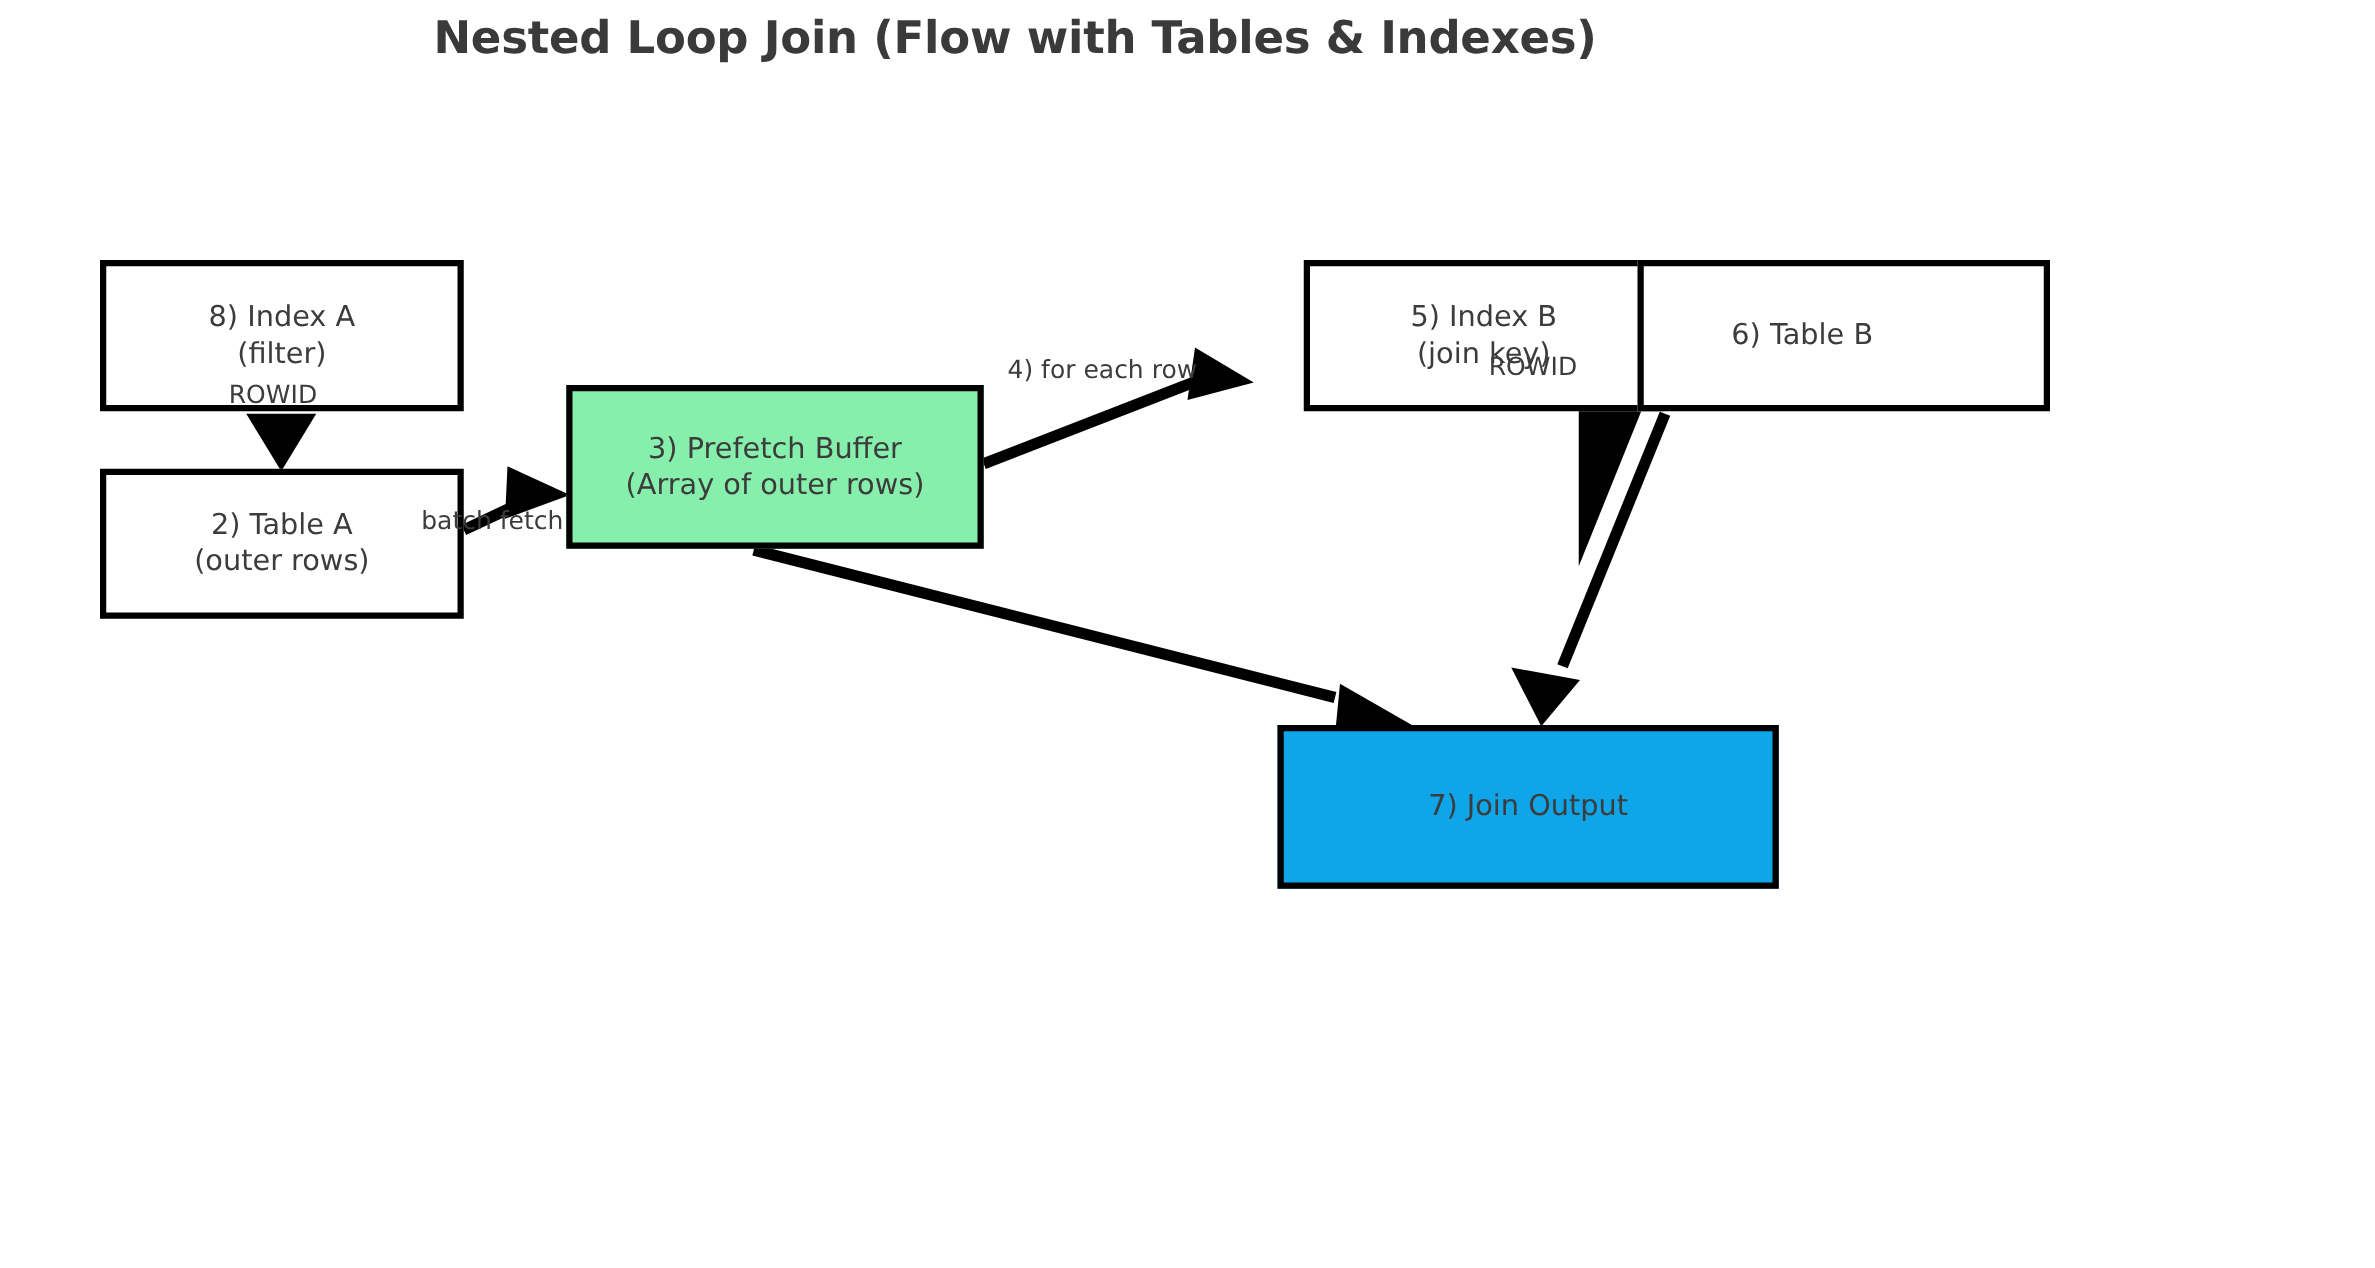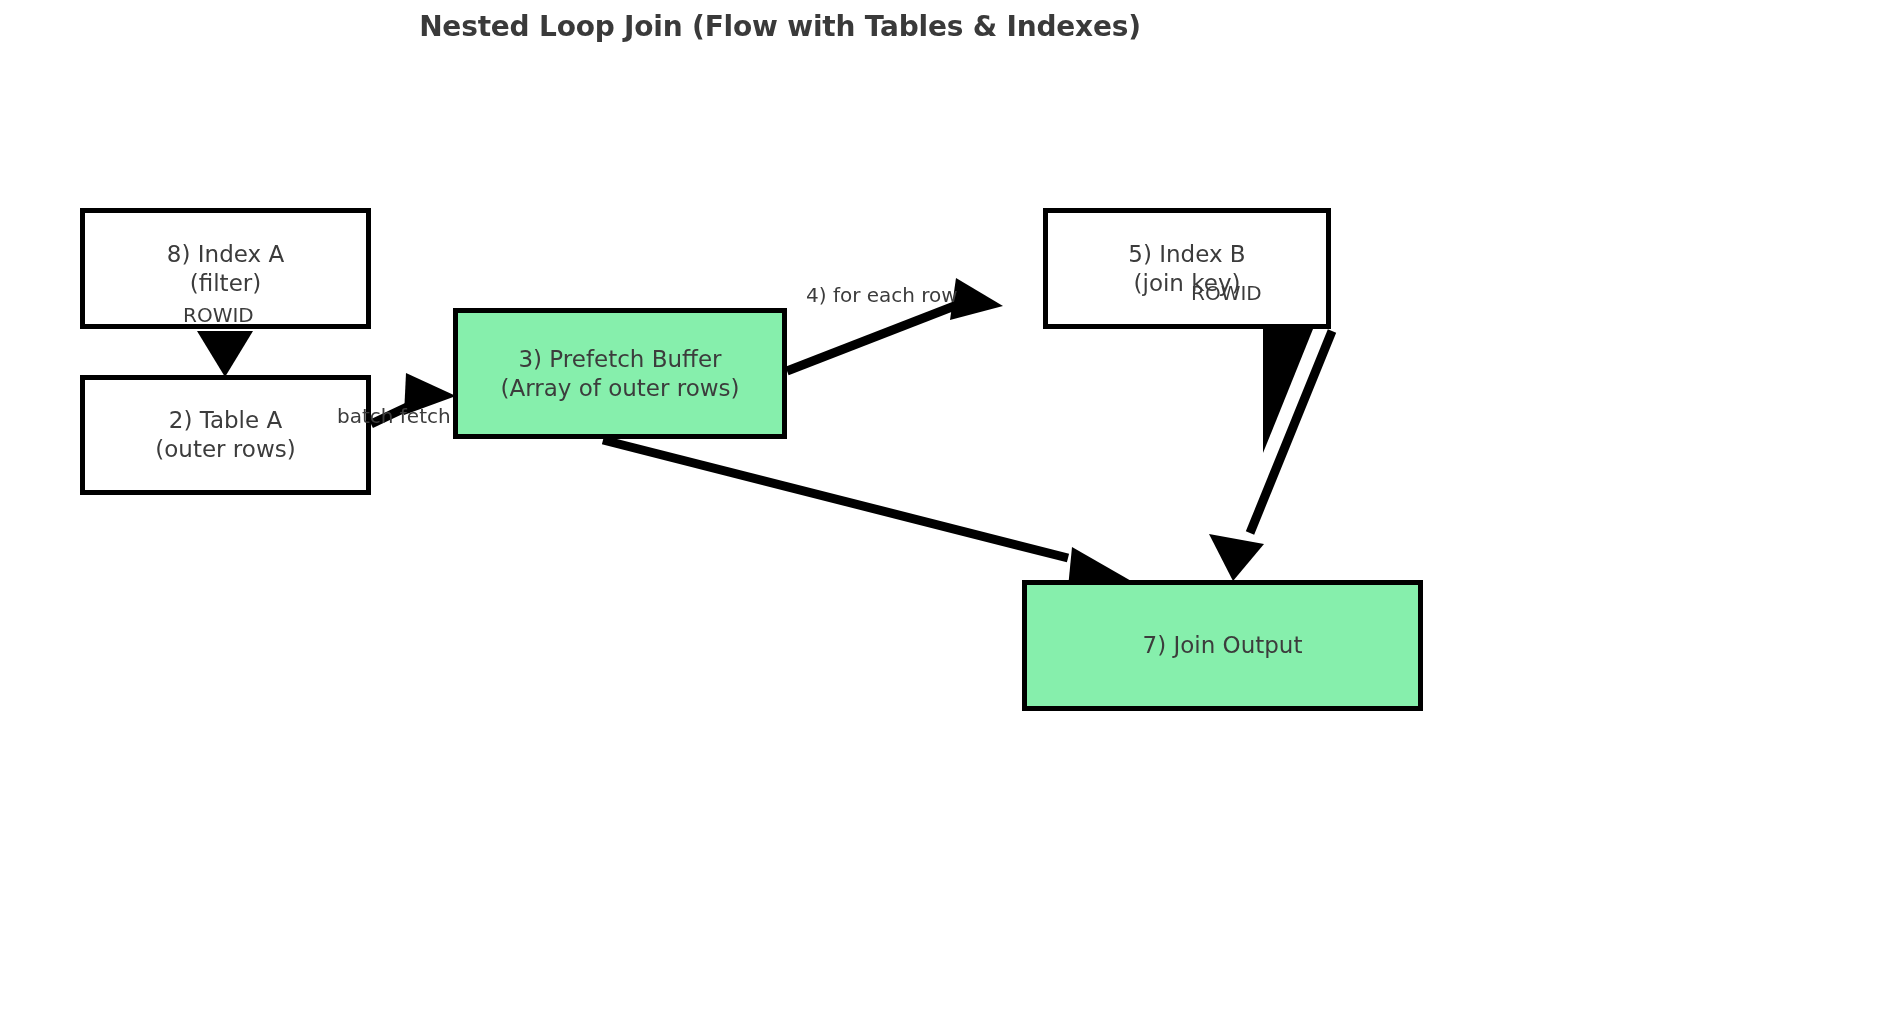--- a/index.html
+++ b/index.html
@@ -27,25 +27,26 @@
     width: 1900px;
     height: 1014px;
     pointer-events: none;
   }
   .title {
     position: absolute;
     left: 0;
     top: 10px;
     width: 1560px;
     text-align: center;
-    font-size: 28px;
+    font-size: 36px;
     font-weight: bold;
     color: #3a3a3a;
     font-family: "DejaVu Sans", sans-serif;
     letter-spacing: -0.2px;
+    padding-left: 32px;
   }
   .node {
     position: absolute;
     box-sizing: border-box;
     border: 5px solid #000000;
     background: #ffffff;
     display: flex;
     align-items: center;
     justify-content: center;
     text-align: center;
@@ -57,21 +58,21 @@
   }
   .node-label {
     display: block;
     white-space: pre-line;
   }
   #node-1 { left: 80px;   top: 208px; width: 291px; height: 121px; }
   #node-2 { left: 80px;   top: 375px; width: 291px; height: 120px; }
   #node-3 { left: 453px;  top: 308px; width: 334px; height: 131px; background: #86efac; }
   #node-5 { left: 1003px; top: 208px; width: 288px; height: 121px; margin-left: 40px; }
   #node-6 { left: 1310px; top: 208px; width: 330px; height: 121px; justify-content: flex-start; padding-left: 70px; }
-  #node-7 { left: 1022px; top: 580px; width: 401px; height: 131px; background: #86efac; text-align: right; }
+  #node-7 { left: 1022px; top: 580px; width: 401px; height: 131px; background: #0ea5e9; text-align: right; }
 
   .edge-label {
     position: absolute;
     font-size: 20px;
     color: #3c3c3c;
     font-family: "DejaVu Sans", sans-serif;
     white-space: nowrap;
   }
   #label-rowid-a     { left: 183px;  top: 303px; }
   #label-batch-fetch { left: 337px;  top: 360px; margin-top: 44px; }
@@ -129,20 +130,23 @@
   <div class="node" id="node-3">
     <span class="node-label">3) Prefetch Buffer
 (Array of outer rows)</span>
   </div>
 
   <div class="node" id="node-5">
     <span class="node-label">5) Index B
 (join key)</span>
   </div>
 
+  <div class="node" id="node-6">
+    <span class="node-label">6) Table B</span>
+  </div>
 
   <div class="node" id="node-7">
     <span class="node-label">7) Join Output</span>
   </div>
 
   <div class="edge-label" id="label-rowid-a">ROWID</div>
 
   <div class="edge-label" id="label-batch-fetch">batch fetch</div>
 
   <div class="edge-label" id="label-for-each">4) for each row</div>

